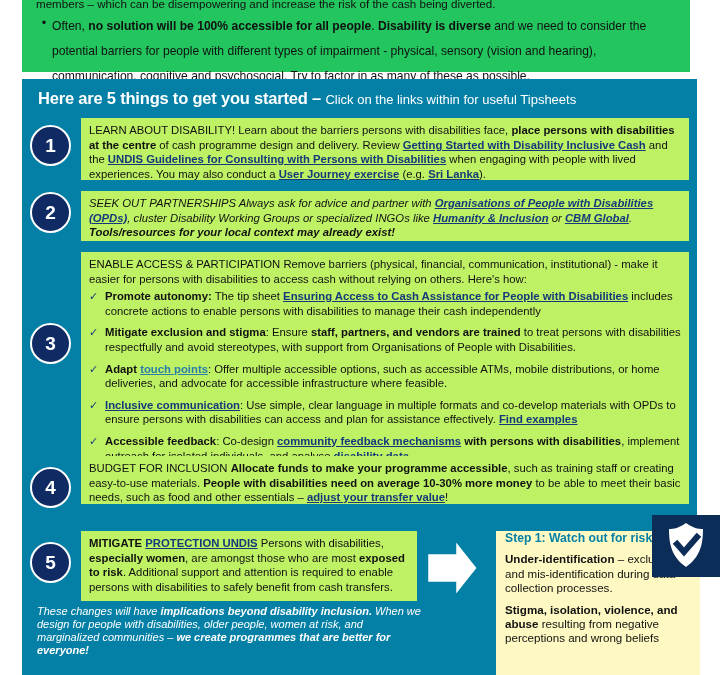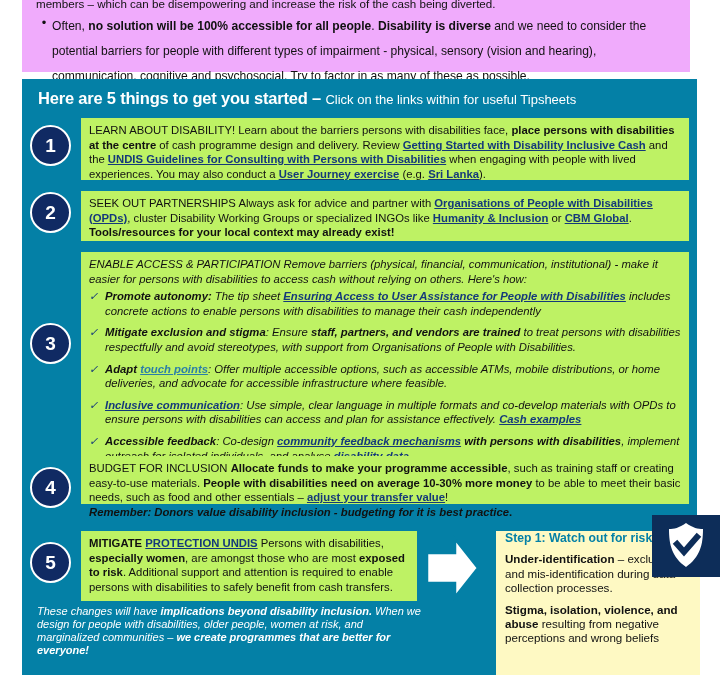--- a/index.html
+++ b/index.html
@@ -6,21 +6,21 @@
   body{
     width:720px;height:675px;overflow:hidden;background:#ffffff;
     font-family:"Liberation Sans", sans-serif;
     -webkit-font-smoothing:antialiased;
   }
   .page{position:relative;width:720px;height:675px;}
 
   
   .topband{
     position:absolute;left:22px;top:0;width:668px;height:72px;
-    background:#f0abfc;
+    background:#22c55e;
   }
   .topband .clipline{
     position:absolute;left:14px;top:-3px;width:640px;
     font-size:11.6px;color:#111;line-height:13px;white-space:nowrap;
     overflow:hidden;
   }
   .topband .bulletrow{
     position:absolute;left:14px;top:14px;width:648px;
     display:flex;
   }
@@ -103,54 +103,53 @@
       <span class="sub">Click on the links within for useful Tipsheets</span>
     </div>
   </div>
 
   <div class="circle" style="left:30px;top:125px;">1</div>
   <div class="card" style="left:81px;top:118px;width:608px;height:62px;">
     <div>LEARN ABOUT DISABILITY! Learn about the barriers persons with disabilities face, <b>place persons with disabilities at the centre</b> of cash programme design and delivery. Review <span class="lnk-d">Getting Started with Disability Inclusive Cash</span> and the <span class="lnk-d">UNDIS Guidelines for Consulting with Persons with Disabilities</span> when engaging with people with lived experiences. You may also conduct a <span class="lnk-d">User Journey exercise</span> (e.g. <span class="lnk-d">Sri Lanka</span>).</div>
   </div>
 
   <div class="circle" style="left:30px;top:192px;">2</div>
-  <div class="card" style="left:81px;top:191px;width:608px;height:50px;">
+  <div class="card" style="left:81px;top:191px;width:608px;height:50px;font-style:italic;">
     <div>SEEK OUT PARTNERSHIPS Always ask for advice and partner with <span class="lnk-d">Organisations of People with Disabilities (OPDs)</span>, cluster Disability Working Groups or specialized INGOs like <span class="lnk-d">Humanity &amp; Inclusion</span> or <span class="lnk-d">CBM Global</span>. <b>Tools/resources for your local context may already exist!</b></div>
   </div>
 
   <div class="circle" style="left:30px;top:323px;">3</div>
-  <div class="card" style="left:81px;top:252px;width:608px;height:232px;font-style:italic;">
+  <div class="card" style="left:81px;top:252px;width:608px;height:232px;">
     <div>ENABLE ACCESS &amp; PARTICIPATION Remove barriers (physical, financial, communication, institutional) - make it easier for persons with disabilities to access cash without relying on others. Here's how:</div>
 
     <div class="chk">
       <div class="tick">✓</div>
-      <div class="ctext"><b>Promote autonomy:</b> The tip sheet <span class="lnk-d">Ensuring Access to User Assistance for People with Disabilities</span> includes concrete actions to enable persons with disabilities to manage their cash independently</div>
+      <div class="ctext"><b>Promote autonomy:</b> The tip sheet <span class="lnk-d">Ensuring Access to Cash Assistance for People with Disabilities</span> includes concrete actions to enable persons with disabilities to manage their cash independently</div>
     </div>
     <div class="chk" style="margin-top:7px;">
       <div class="tick">✓</div>
       <div class="ctext"><b>Mitigate exclusion and stigma</b>: Ensure <b>staff, partners, and vendors are trained</b> to treat persons with disabilities respectfully and avoid stereotypes, with support from Organisations of People with Disabilities.</div>
     </div>
     <div class="chk" style="margin-top:7px;">
       <div class="tick">✓</div>
       <div class="ctext"><b>Adapt <span class="lnk-t">touch points</span></b>: Offer multiple accessible options, such as accessible ATMs, mobile distributions, or home deliveries, and advocate for accessible infrastructure where feasible.</div>
     </div>
     <div class="chk" style="margin-top:7px;">
       <div class="tick">✓</div>
-      <div class="ctext"><span class="lnk-d">Inclusive communication</span>: Use simple, clear language in multiple formats and co-develop materials with OPDs to ensure persons with disabilities can access and plan for assistance effectively. <span class="lnk-d">Cash examples</span></div>
+      <div class="ctext"><span class="lnk-d">Inclusive communication</span>: Use simple, clear language in multiple formats and co-develop materials with OPDs to ensure persons with disabilities can access and plan for assistance effectively. <span class="lnk-d">Find examples</span></div>
     </div>
     <div class="chk" style="margin-top:7px;">
       <div class="tick">✓</div>
       <div class="ctext"><b>Accessible feedback</b>: Co-design <span class="lnk-d">community feedback mechanisms</span> <b>with persons with disabilities</b>, implement outreach for isolated individuals, and analyse <span class="lnk-d">disability data.</span></div>
     </div>
   </div>
 
   <div class="circle" style="left:30px;top:467px;">4</div>
   <div class="card" style="left:81px;top:456px;width:608px;height:48px;">
     <div>BUDGET FOR INCLUSION <b>Allocate funds to make your programme accessible</b>, such as training staff or creating easy-to-use materials. <b>People with disabilities need on average 10-30% more money</b> to be able to meet their basic needs, such as food and other essentials – <span class="lnk-d">adjust your transfer value</span>!</div>
-    <div><i><b>Remember: Donors value disability inclusion - budgeting for it is best practice</b></i><b>.</b></div>
   </div>
 
   <div class="circle" style="left:30px;top:542px;">5</div>
   <div class="card" style="left:81px;top:531px;width:336px;height:70px;">
     <div><b>MITIGATE <span class="lnk-d">PROTECTION UNDIS</span></b> Persons with disabilities, <b>especially women</b>, are amongst those who are most <b>exposed to risk</b>. Additional support and attention is required to enable persons with disabilities to safely benefit from cash transfers.</div>
   </div>
 
   <div class="arrow">
     <svg width="55" height="66" viewBox="0 0 55 66">
       <polygon points="2,18 30,18 30,4 53,33 30,62 30,48 2,48" fill="#ffffff" stroke="#0480a6" stroke-width="2.5"></polygon>

